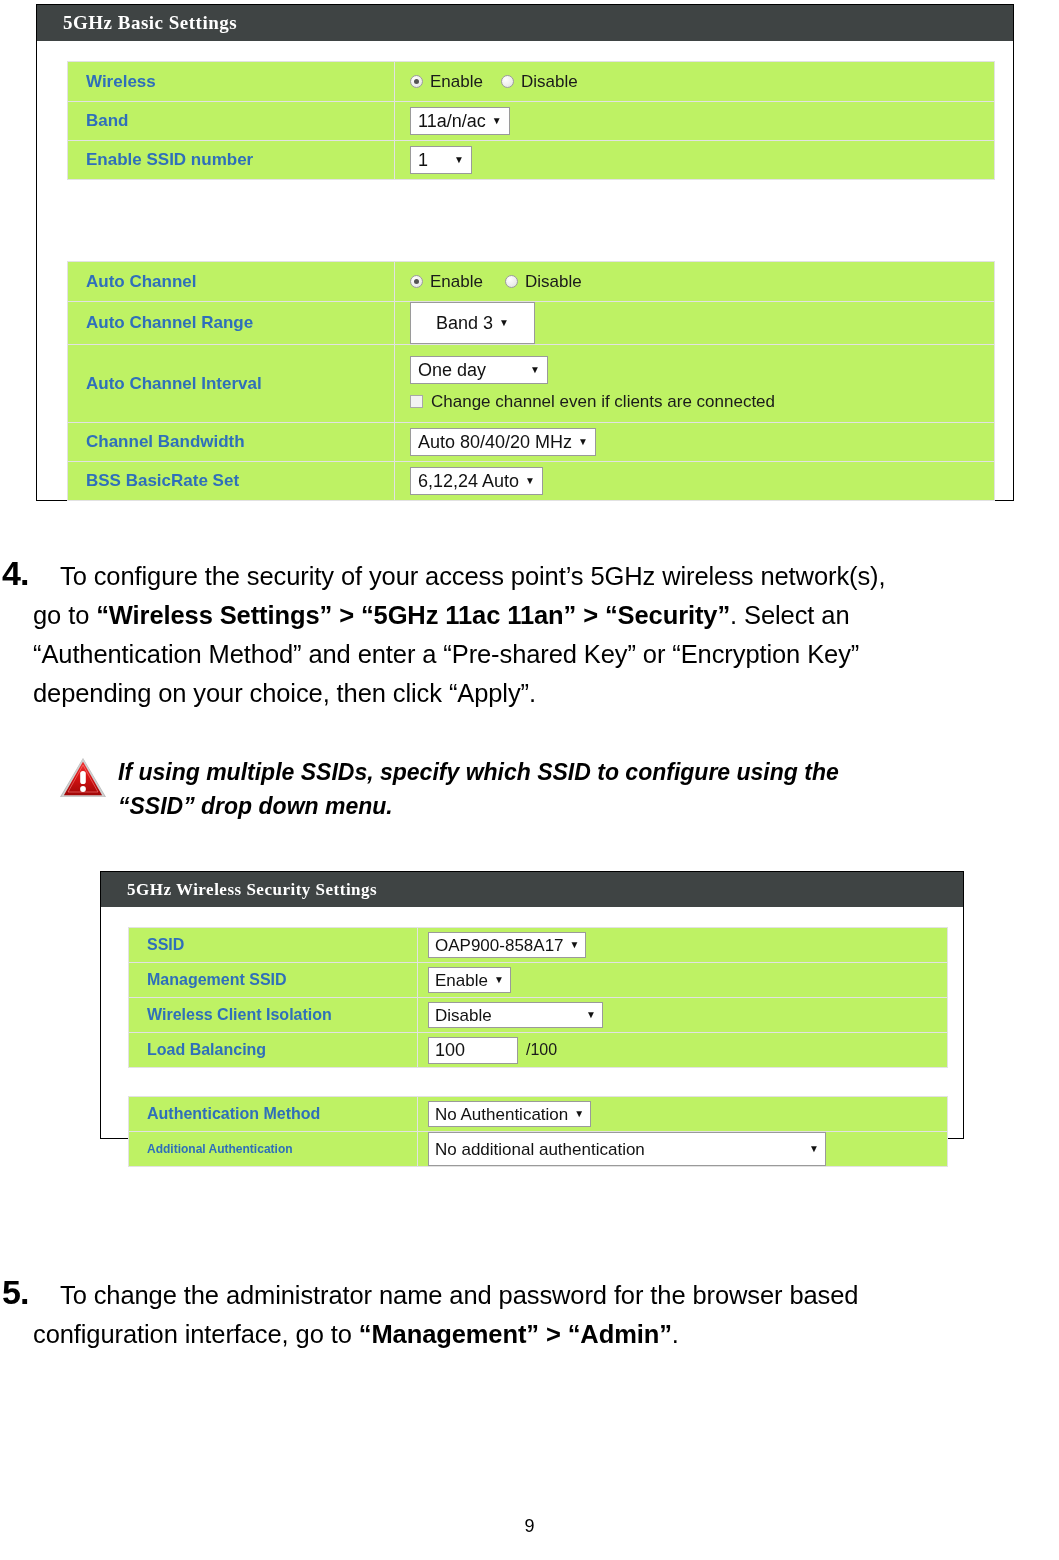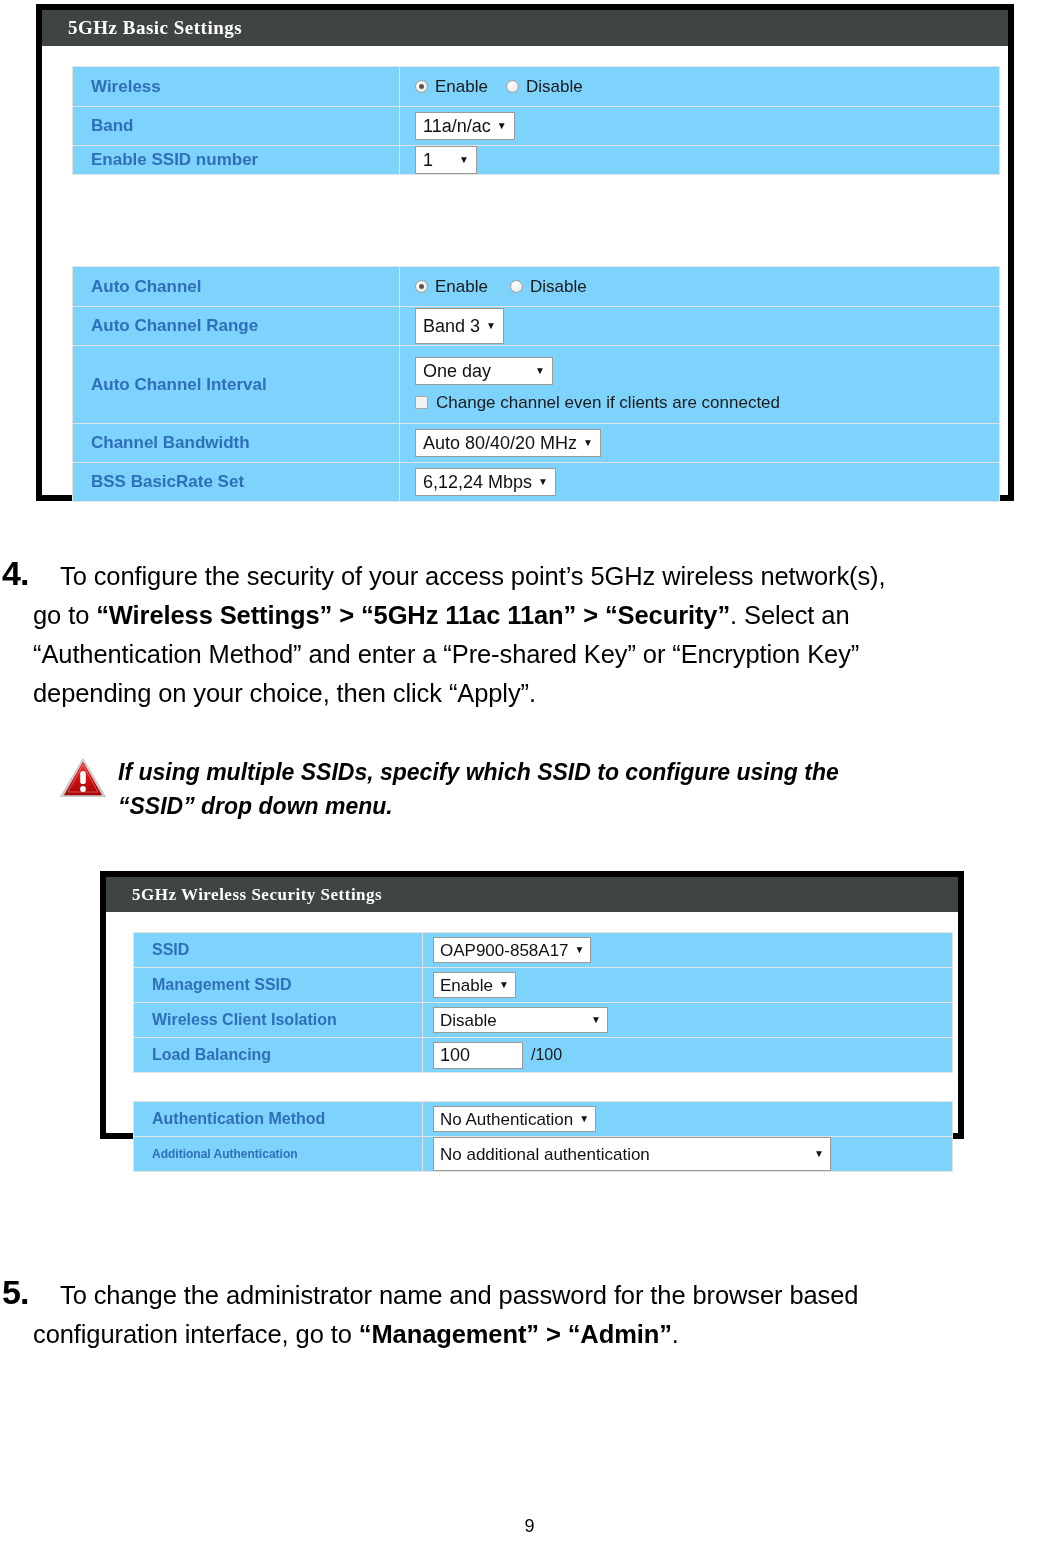--- a/index.html
+++ b/index.html
@@ -13,41 +13,41 @@
     position: relative;
     font-family: "Liberation Sans", sans-serif;
     color: #000;
     overflow: hidden;
   }
 
   
   .ui-panel {
     position: absolute;
     background: #ffffff;
-    border: 6px solid #000000;
+    border: 1px solid #000000;
     box-sizing: border-box;
   }
   .ui-panel-header {
     background: #3f4444;
     color: #ffffff;
     font-family: "Liberation Serif", serif;
     font-weight: bold;
     letter-spacing: 0.5px;
   }
   .ui-table {
     border-collapse: collapse;
     table-layout: fixed;
     width: 100%;
     background: #fff;
   }
   .ui-table td {
     border: 1px solid #e2e2e2;
     padding: 0;
     vertical-align: middle;
-    background: #7dd3fc;
+    background: #bef264;
   }
   .ui-label {
     color: #2f6fba;
     font-weight: bold;
     font-family: "Liberation Sans", sans-serif;
   }
   .ui-value {
     font-family: "Liberation Sans", sans-serif;
     color: #1a1a1a;
   }
@@ -158,21 +158,21 @@
         </td>
         <td>
           <div style="padding-left:15px;">
             <span class="sel" style="height:28px; padding:0 7px; font-size:18px;">
               <span>11a/n/ac</span>
               <span class="caret">▼</span>
             </span>
           </div>
         </td>
       </tr>
-      <tr style="height:29px;">
+      <tr style="height:39px;">
         <td style="width:326px;">
           <div class="ui-label" style="padding-left:18px; font-size:17px;">Enable SSID number</div>
         </td>
         <td>
           <div style="padding-left:15px;">
             <span class="sel" style="height:28px; width:62px; padding:0 7px; font-size:18px;">
               <span>1</span>
               <span class="caret">▼</span>
             </span>
           </div>
@@ -201,21 +201,21 @@
             </span>
           </div>
         </td>
       </tr>
       <tr style="height:39px;">
         <td style="width:326px;">
           <div class="ui-label" style="padding-left:18px; font-size:17px;">Auto Channel Range</div>
         </td>
         <td>
           <div style="padding-left:15px;">
-            <span class="sel" style="height:36px; padding:0 7px; font-size:18px;">
+            <span class="sel" style="height:42px; padding:0 25px; font-size:18px;">
               <span>Band 3</span>
               <span class="caret">▼</span>
             </span>
           </div>
         </td>
       </tr>
       <tr style="height:78px;">
         <td style="width:326px;">
           <div class="ui-label" style="padding-left:18px; font-size:17px;">Auto Channel Interval</div>
         </td>
@@ -247,21 +247,21 @@
           </div>
         </td>
       </tr>
       <tr style="height:39px;">
         <td style="width:326px;">
           <div class="ui-label" style="padding-left:18px; font-size:17px;">BSS BasicRate Set</div>
         </td>
         <td>
           <div style="padding-left:15px;">
             <span class="sel" style="height:28px; padding:0 7px; font-size:18px;">
-              <span>6,12,24 Mbps</span>
+              <span>6,12,24 Auto</span>
               <span class="caret">▼</span>
             </span>
           </div>
         </td>
       </tr>
     </tbody>
       </table>
   </div>
 </div>
 

